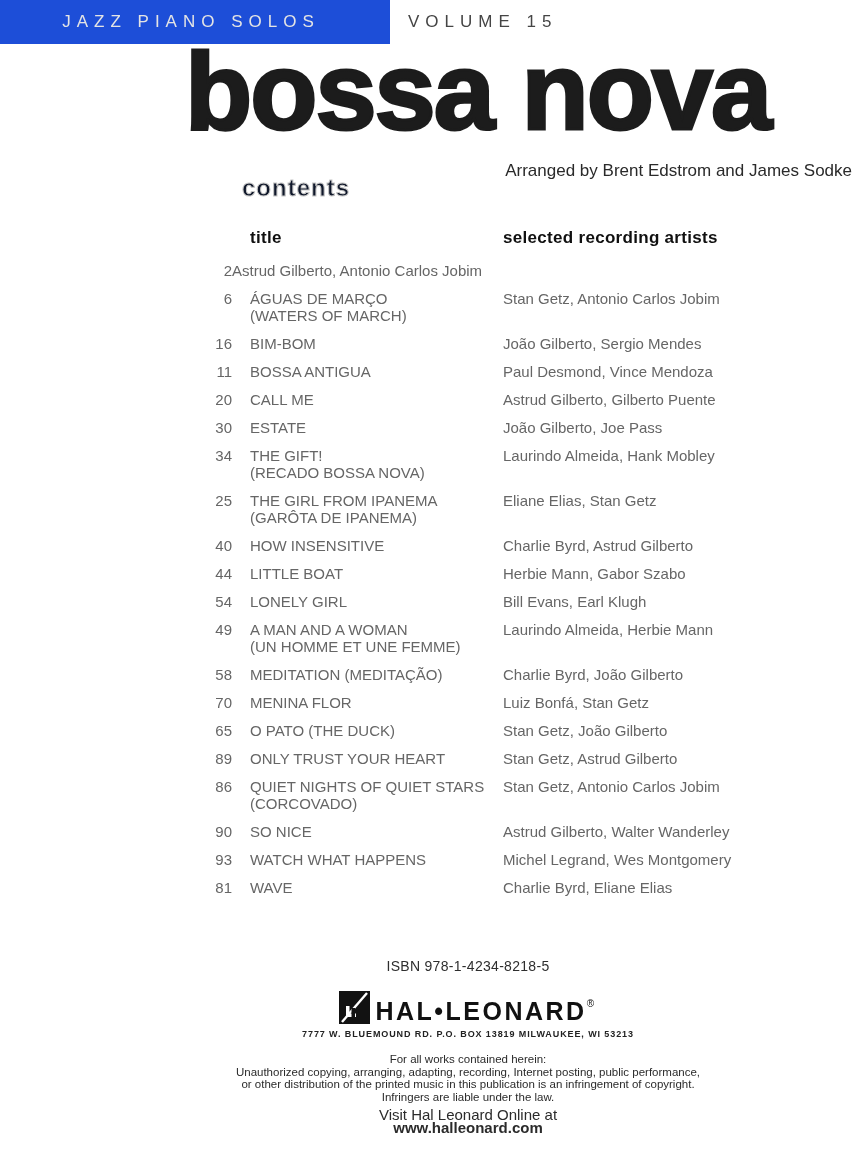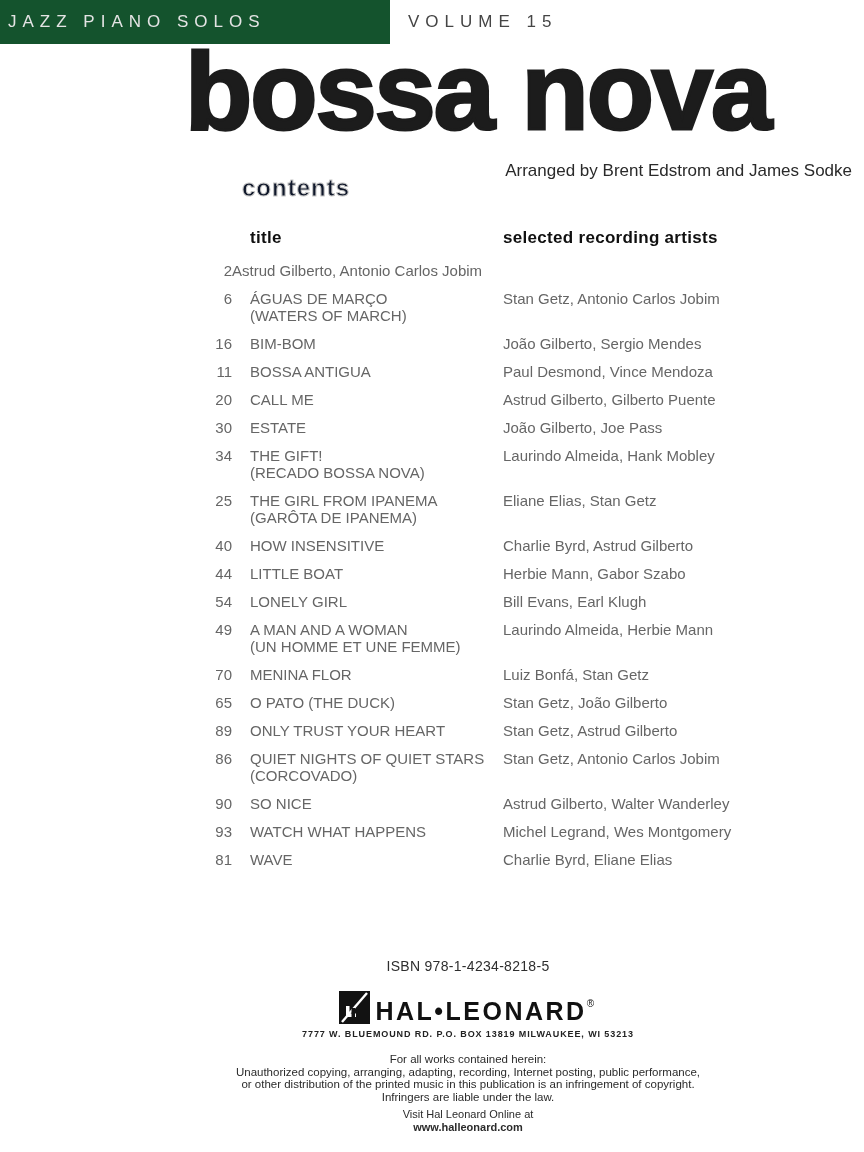--- a/index.html
+++ b/index.html
@@ -10,22 +10,22 @@
     position:relative;
     overflow:hidden;
     color:#1a1a1a;
   }
   .page { position:absolute; inset:0; background:#fff; }
 
   
   .series-bar {
     position:absolute; left:0; top:0;
     width:390px; height:44px;
-    background:#14532d;
-    display:flex; align-items:center; justify-content:flex-start;
+    background:#1d4ed8;
+    display:flex; align-items:center; justify-content:center;
     padding-right:16px;
     padding-left:8px;
   }
   .series-label {
     color:#e4e4e4; font-size:17px; letter-spacing:6px;
     white-space:nowrap; font-weight:400;
   }
   .volume-label {
     position:absolute; left:408px; top:0; height:44px;
     display:flex; align-items:center;
@@ -81,21 +81,21 @@
   }
   .logo-reg { font-size:10px; vertical-align:top; font-weight:400; }
   .logo-address {
     position:absolute; left:0; top:1029px; width:100%;
     font-size:9px; font-weight:700; color:#222; letter-spacing:0.9px;
   }
 
   .legal { position:absolute; left:0; top:1053px; width:100%;
     font-size:11.5px; line-height:12.5px; color:#2b2b2b; }
   .visit { position:absolute; left:0; top:1108px; width:100%;
-    font-size:11px; line-height:13px; color:#2b2b2b; }
+    font-size:15px; line-height:13px; color:#2b2b2b; }
   .visit .site { font-weight:700; }
 </style>
 </head>
 <body>
 
 <div class="page">
 
   <div class="series-bar">
     <span class="series-label">JAZZ PIANO SOLOS</span>
   </div>
@@ -208,20 +208,28 @@
 
     <div class="row">
       <div class="num">49</div>
       <div class="title">
         <div class="t1">A MAN AND A WOMAN</div>
         <div class="t2">(UN HOMME ET UNE FEMME)</div>
       </div>
       <div class="artists">Laurindo Almeida, Herbie Mann</div>
     </div>
 
+    <div class="row">
+      <div class="num">58</div>
+      <div class="title">
+        <div class="t1">MEDITATION (MEDITAÇÃO)</div>
+
+      </div>
+      <div class="artists">Charlie Byrd, João Gilberto</div>
+    </div>
 
     <div class="row">
       <div class="num">70</div>
       <div class="title">
         <div class="t1">MENINA FLOR</div>
 
       </div>
       <div class="artists">Luiz Bonfá, Stan Getz</div>
     </div>
 

